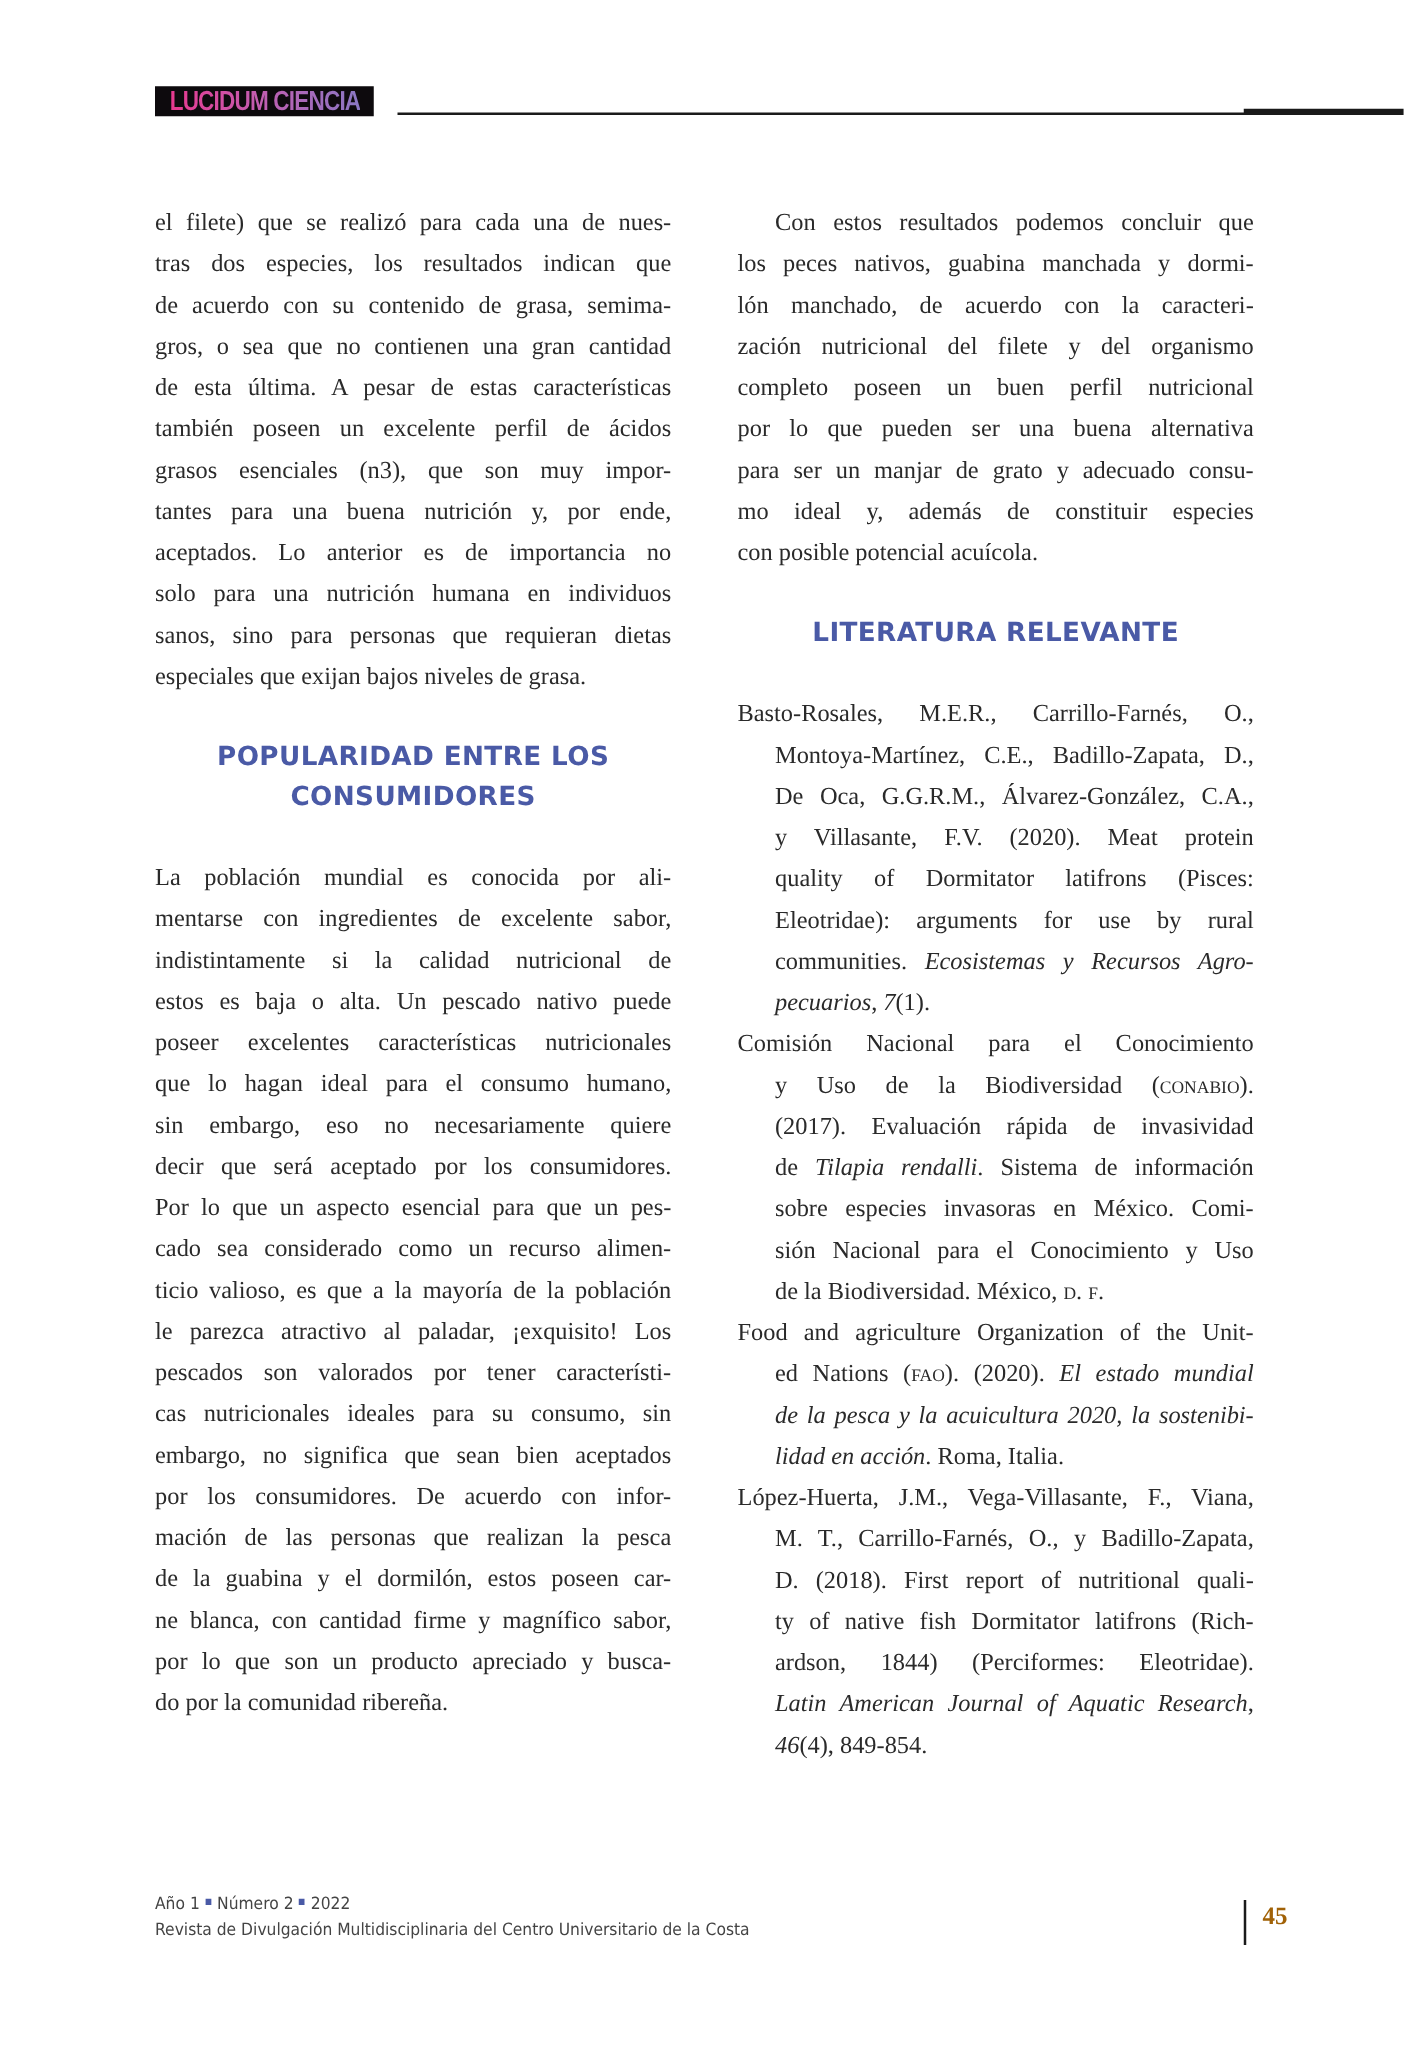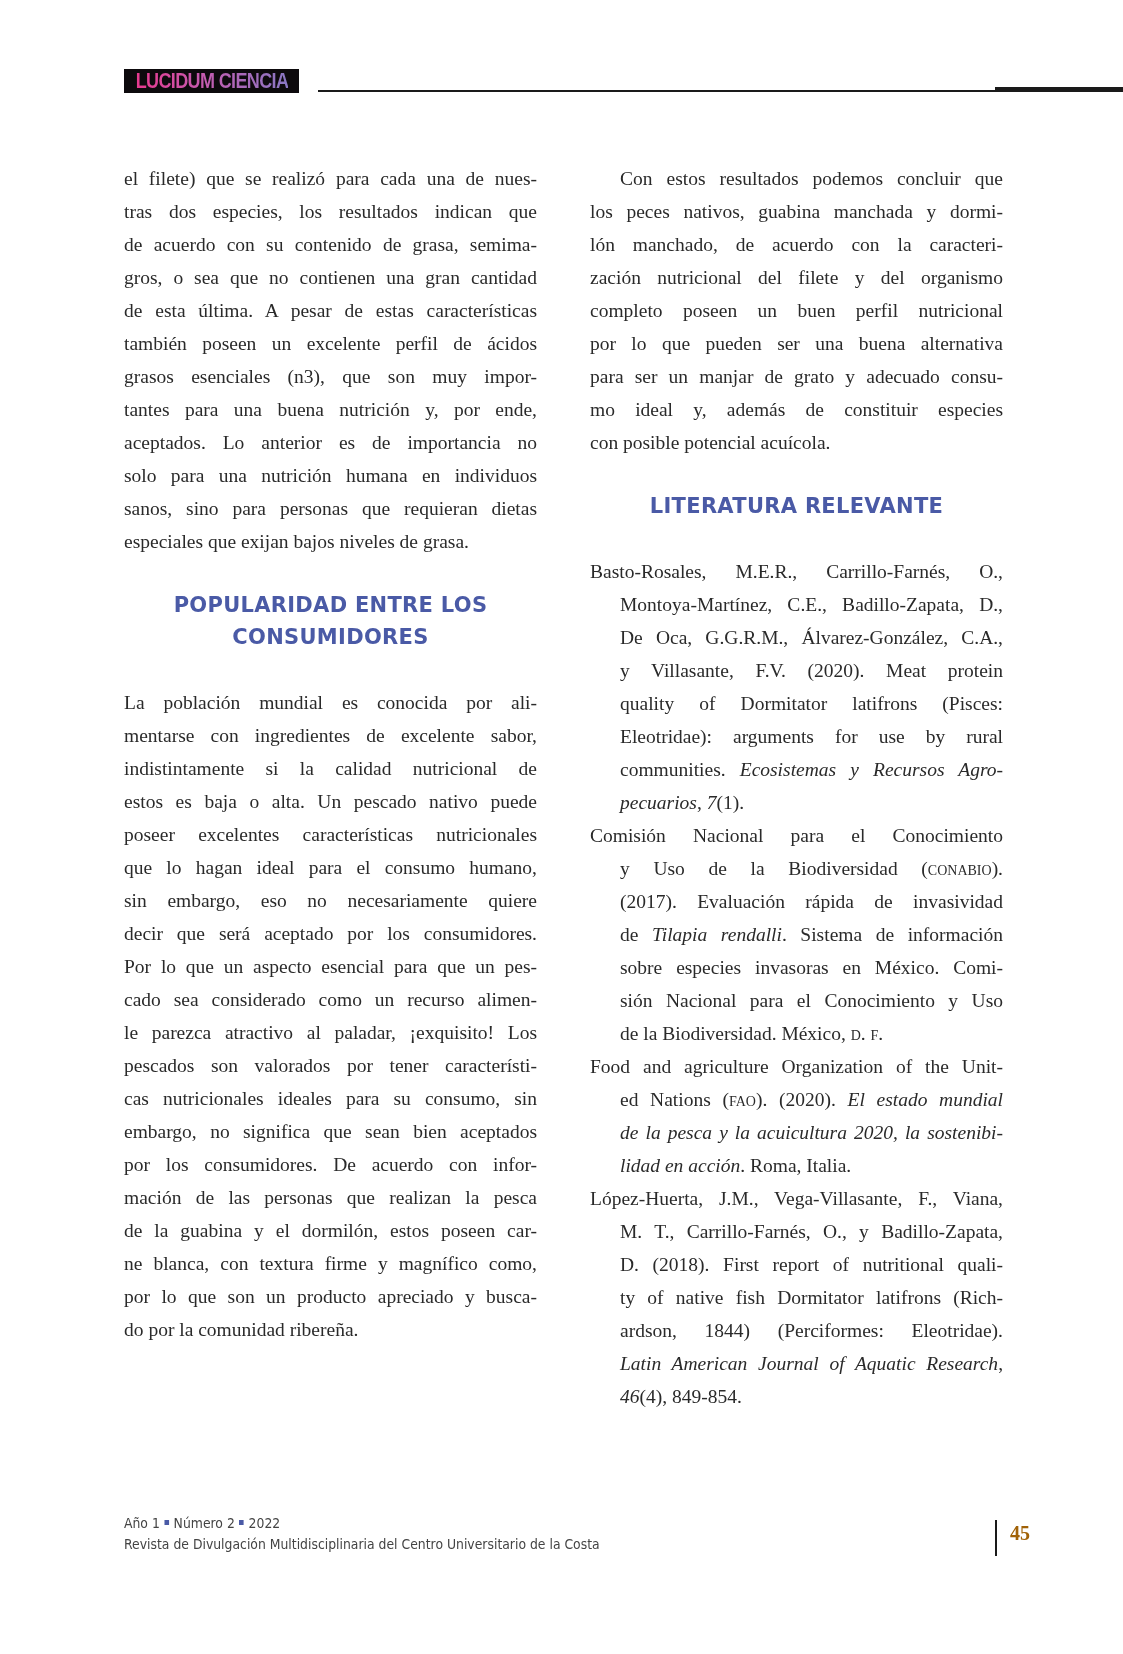--- a/index.html
+++ b/index.html
@@ -82,28 +82,29 @@
       <div class="line">La población mundial es conocida por ali-</div>
       <div class="line">mentarse con ingredientes de excelente sabor,</div>
       <div class="line">indistintamente si la calidad nutricional de</div>
       <div class="line">estos es baja o alta. Un pescado nativo puede</div>
       <div class="line">poseer excelentes características nutricionales</div>
       <div class="line">que lo hagan ideal para el consumo humano,</div>
       <div class="line">sin embargo, eso no necesariamente quiere</div>
       <div class="line">decir que será aceptado por los consumidores.</div>
       <div class="line">Por lo que un aspecto esencial para que un pes-</div>
       <div class="line">cado sea considerado como un recurso alimen-</div>
+      <div class="line">ticio valioso, es que a la mayoría de la población</div>
       <div class="line">le parezca atractivo al paladar, ¡exquisito! Los</div>
       <div class="line">pescados son valorados por tener característi-</div>
       <div class="line">cas nutricionales ideales para su consumo, sin</div>
       <div class="line">embargo, no significa que sean bien aceptados</div>
       <div class="line">por los consumidores. De acuerdo con infor-</div>
       <div class="line">mación de las personas que realizan la pesca</div>
       <div class="line">de la guabina y el dormilón, estos poseen car-</div>
-      <div class="line">ne blanca, con textura firme y magnífico como,</div>
+      <div class="line">ne blanca, con cantidad firme y magnífico sabor,</div>
       <div class="line">por lo que son un producto apreciado y busca-</div>
       <div class="line last">do por la comunidad ribereña.</div>
     </div>
 </div>
 
 <div class="col col-right">
   <div id="right-p1">
       <div class="line indent1">Con estos resultados podemos concluir que</div>
       <div class="line">los peces nativos, guabina manchada y dormi-</div>
       <div class="line">lón manchado, de acuerdo con la caracteri-</div>

